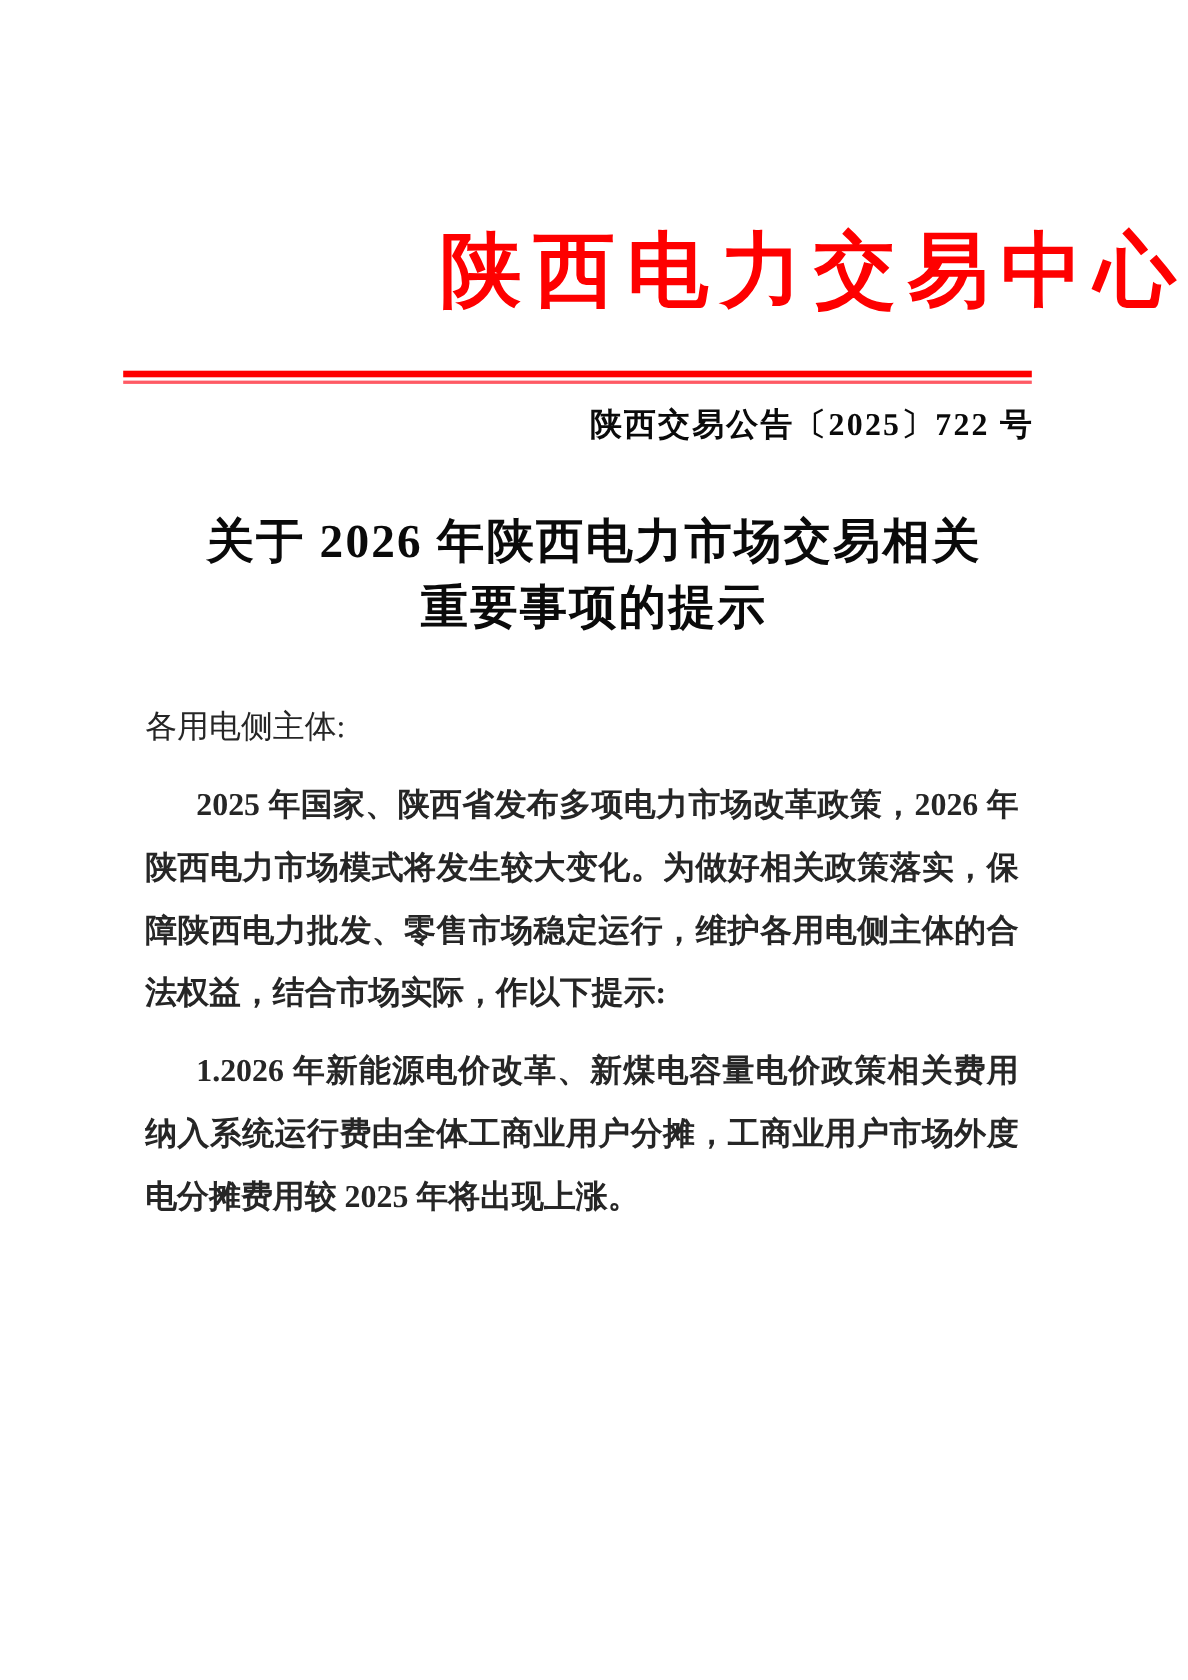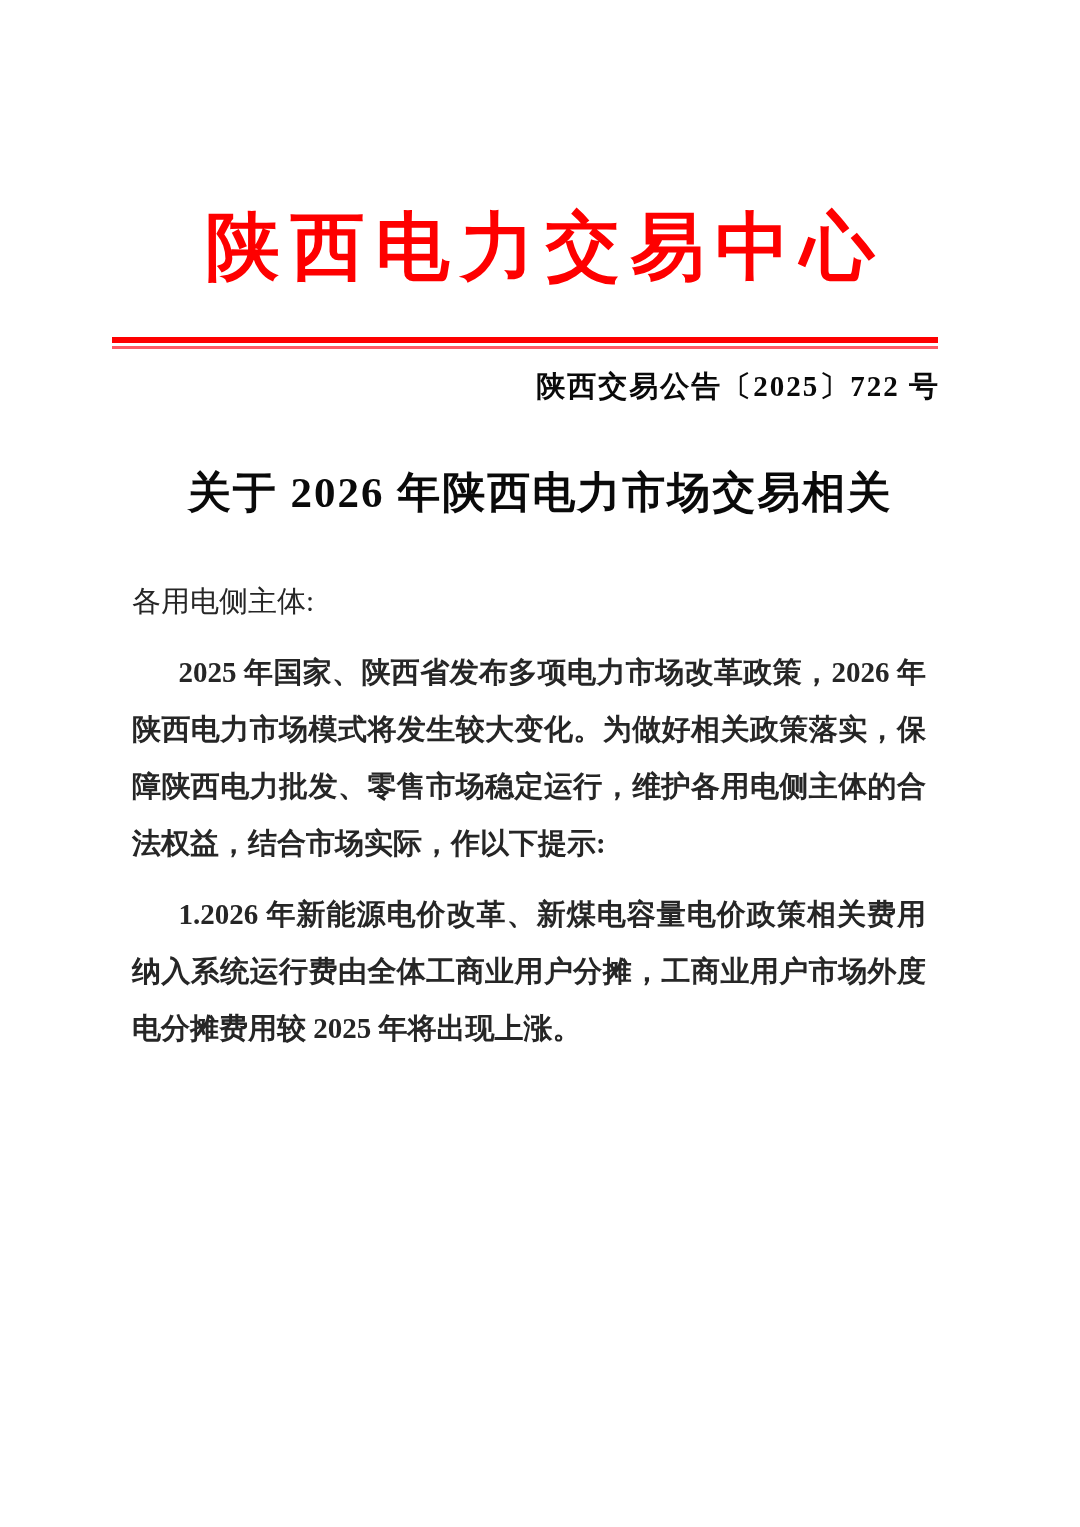--- a/index.html
+++ b/index.html
@@ -18,21 +18,21 @@
   .page {
     position: relative;
     width: 1080px;
     height: 1527px;
     background: #ffffff;
     overflow: hidden;
     font-family: "Liberation Serif", serif;
   }
   .letterhead {
     padding-top: 203px;
-    text-align: center;
+    text-align: right;
     color: var(--letterhead-red, #fe0000);
     font-size: 74px;
     font-weight: 700;
     line-height: 1.2;
     letter-spacing: 11px;
     text-indent: 11px;
     white-space: nowrap;
   }
   .rule {
     margin: 45px 142px 0 112px; 
@@ -90,20 +90,21 @@
 
   <div class="rule">
     <div class="rule-thick"></div>
     <div class="rule-thin"></div>
   </div>
 
   <div class="doc-number">陕西交易公告〔2025〕722 号</div>
 
   <h1 class="doc-title">
     <span>关于 2026 年陕西电力市场交易相关</span><br>
+    <span>重要事项的提示</span>
   </h1>
 
   <div class="body-text">
     <p class="salutation">各用电侧主体:</p>
     <p class="para">2025 年国家、陕西省发布多项电力市场改革政策，2026 年陕西电力市场模式将发生较大变化。为做好相关政策落实，保障陕西电力批发、零售市场稳定运行，维护各用电侧主体的合法权益，结合市场实际，作以下提示:</p>
     <p class="para">1.2026 年新能源电价改革、新煤电容量电价政策相关费用纳入系统运行费由全体工商业用户分摊，工商业用户市场外度电分摊费用较 2025 年将出现上涨。</p>
   </div>
 
 </div>
 

